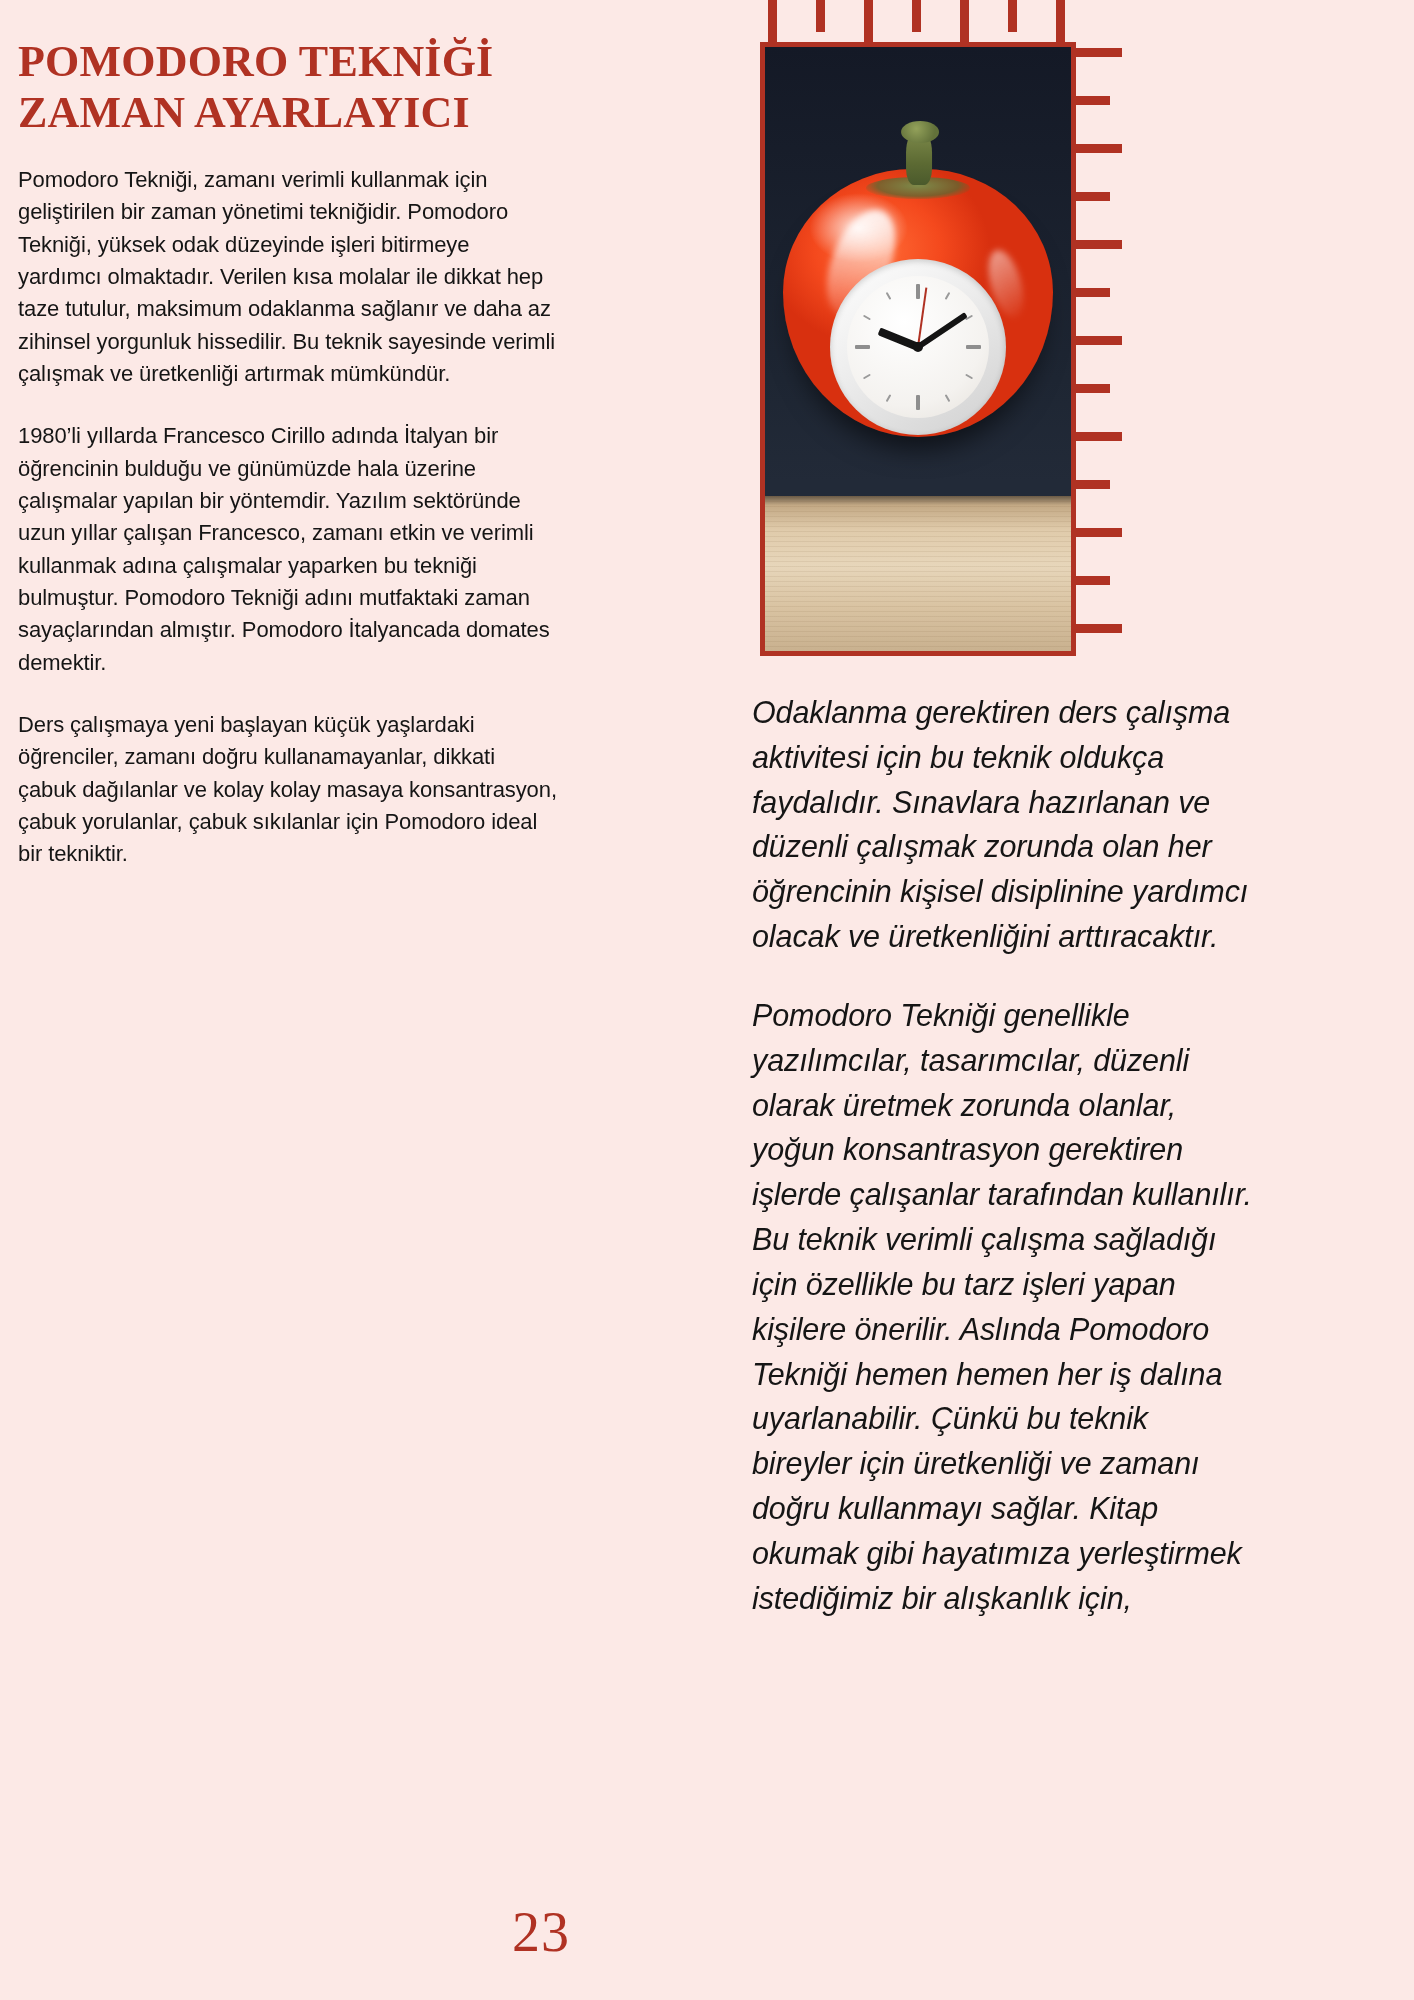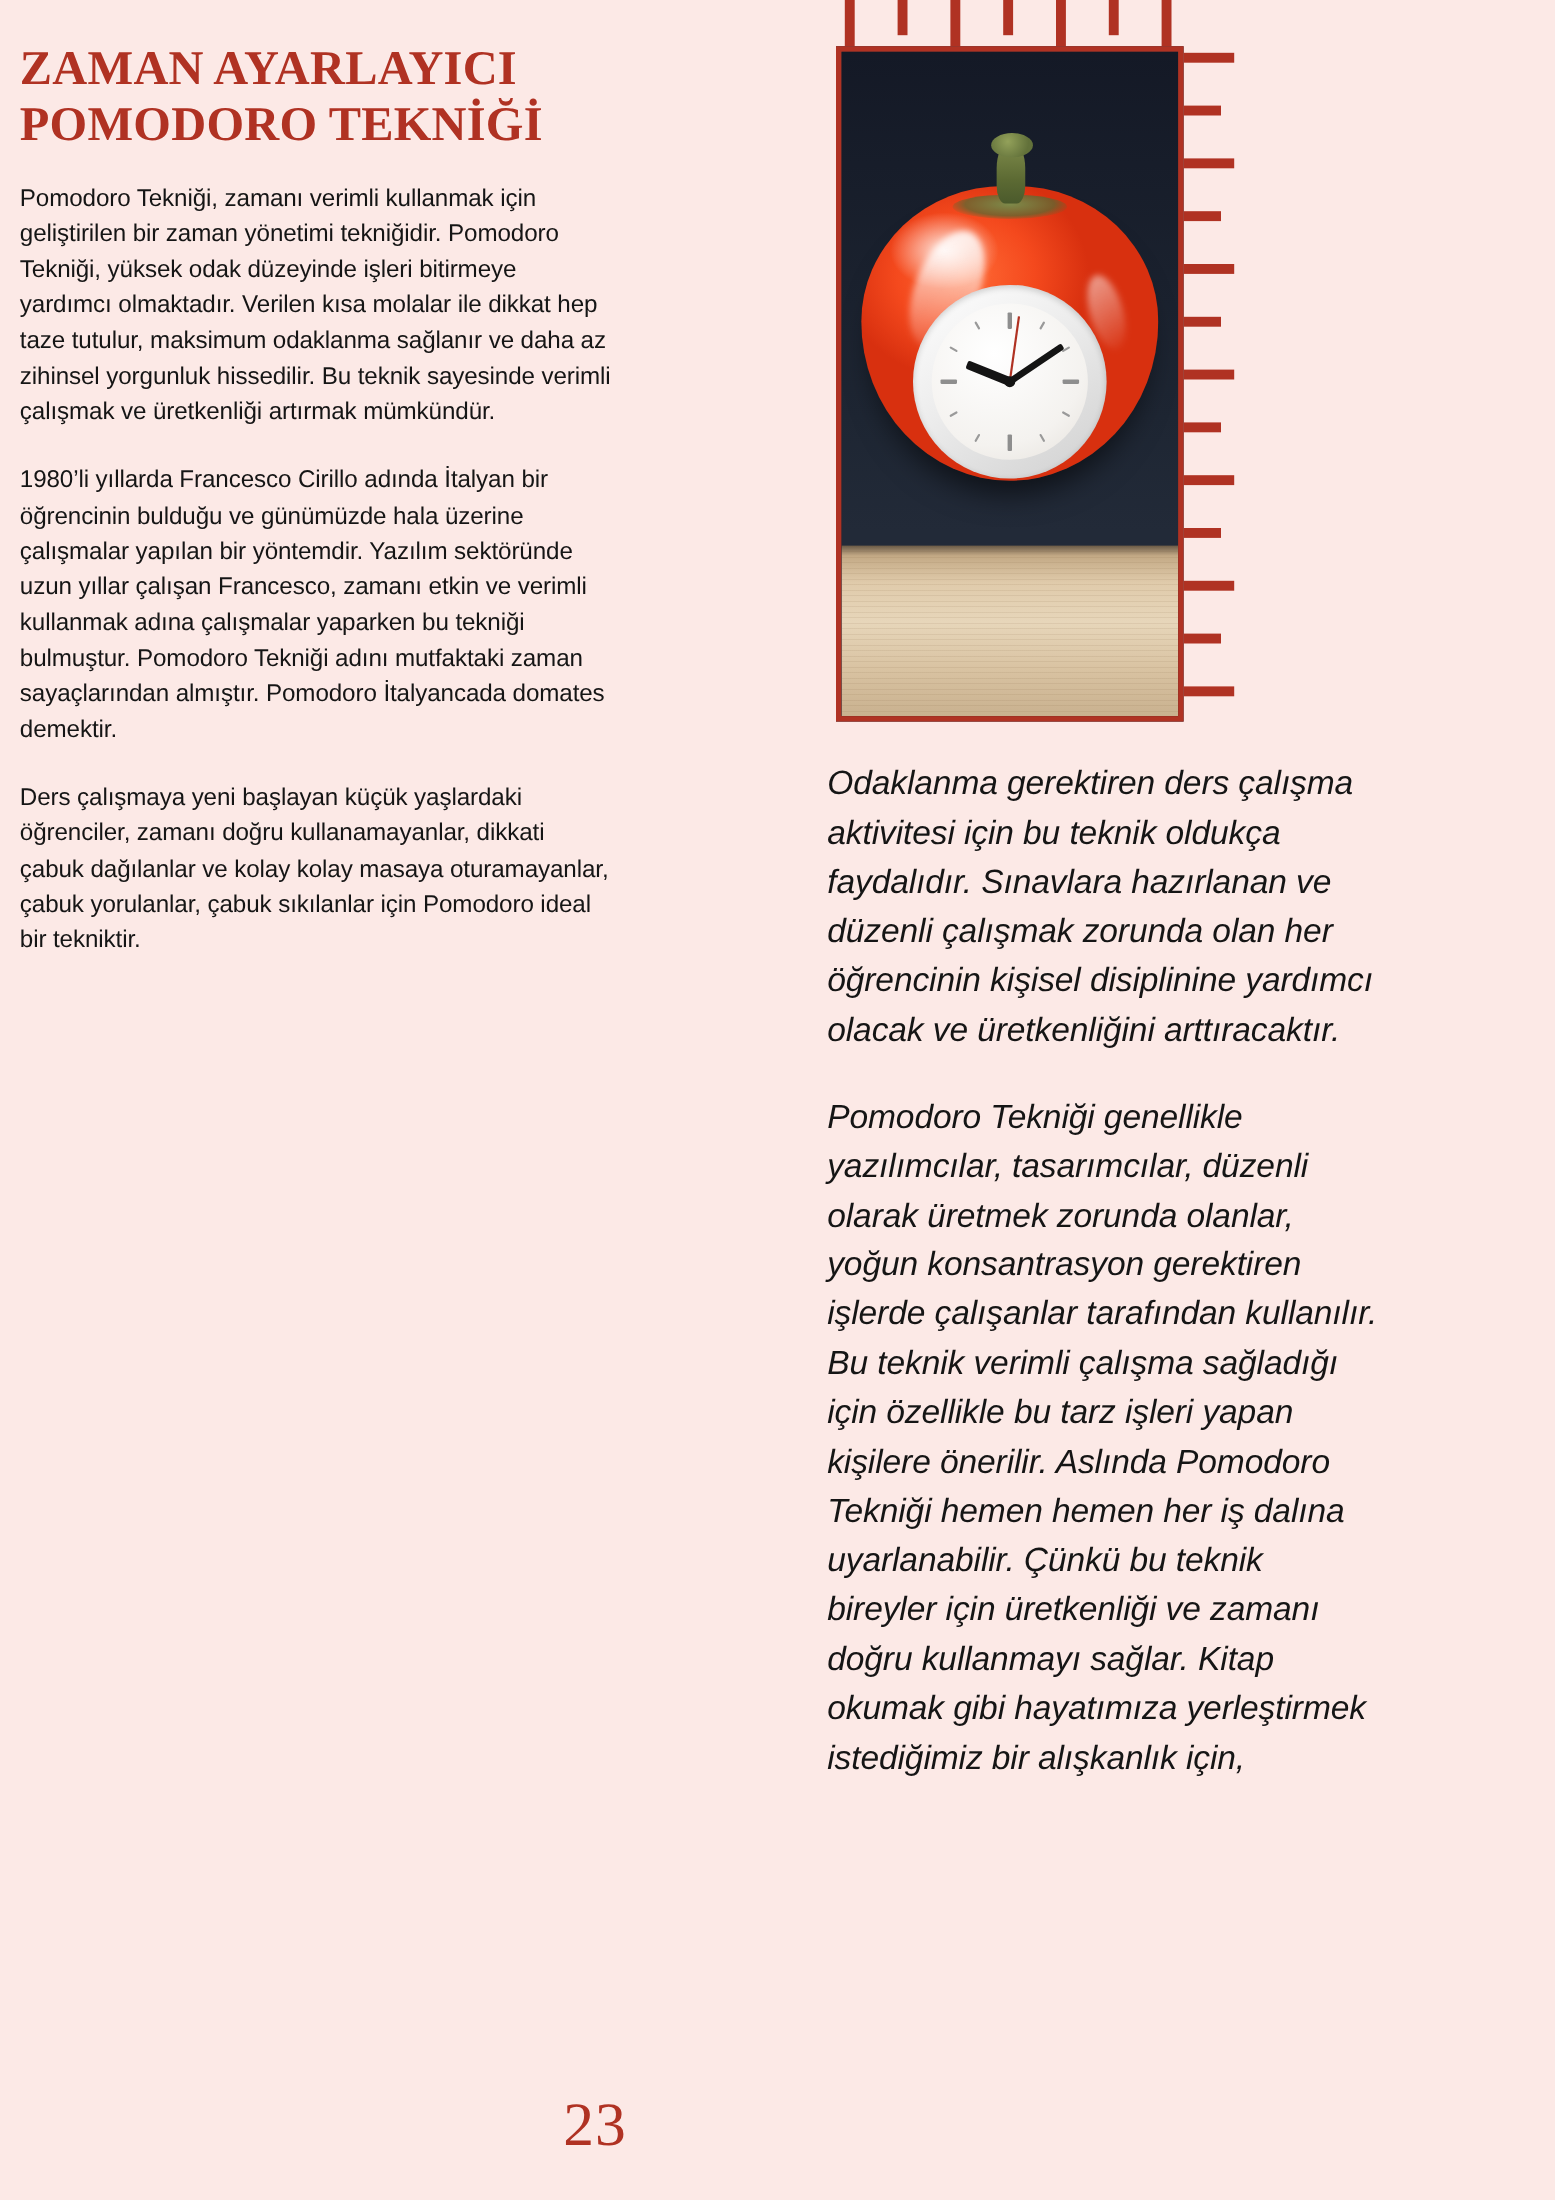--- a/index.html
+++ b/index.html
@@ -302,26 +302,26 @@
     letter-spacing: 1px;
   }
 </style>
 </head>
 <body>
 
 <div class="page">
 
   <div class="col-left">
     <h1 class="article-title">
+      <span class="t-line">POMODORO TEKNİĞİ</span>
       <span class="t-line">ZAMAN AYARLAYICI</span>
-      <span class="t-line">POMODORO TEKNİĞİ</span>
     </h1>
     <p class="para">Pomodoro Tekniği, zamanı verimli kullanmak için geliştirilen bir zaman yönetimi tekniğidir. Pomodoro Tekniği, yüksek odak düzeyinde işleri bitirmeye yardımcı olmaktadır. Verilen kısa molalar ile dikkat hep taze tutulur, maksimum odaklanma sağlanır ve daha az zihinsel yorgunluk hissedilir. Bu teknik sayesinde verimli çalışmak ve üretkenliği artırmak mümkündür.</p>
     <p class="para">1980’li yıllarda Francesco Cirillo adında İtalyan bir öğrencinin bulduğu ve günümüzde hala üzerine çalışmalar yapılan bir yöntemdir. Yazılım sektöründe uzun yıllar çalışan Francesco, zamanı etkin ve verimli kullanmak adına çalışmalar yaparken bu tekniği bulmuştur. Pomodoro Tekniği adını mutfaktaki zaman sayaçlarından almıştır. Pomodoro İtalyancada domates demektir.</p>
-    <p class="para">Ders çalışmaya yeni başlayan küçük yaşlardaki öğrenciler, zamanı doğru kullanamayanlar, dikkati çabuk dağılanlar ve kolay kolay masaya oturamayanlar, çabuk yorulanlar, çabuk sıkılanlar için Pomodoro ideal bir tekniktir.</p>
+    <p class="para">Ders çalışmaya yeni başlayan küçük yaşlardaki öğrenciler, zamanı doğru kullanamayanlar, dikkati çabuk dağılanlar ve kolay kolay masaya konsantrasyon, çabuk yorulanlar, çabuk sıkılanlar için Pomodoro ideal bir tekniktir.</p>
   </div>
 
   <div class="ruler-top">
       <div class="rt" style="height: 42px; left: 8px; background: rgb(176, 50, 35);"></div>
       <div class="rt" style="height: 32px; left: 56px; background: rgb(176, 50, 35);"></div>
       <div class="rt" style="height: 42px; left: 104px; background: rgb(176, 50, 35);"></div>
       <div class="rt" style="height: 32px; left: 152px; background: rgb(176, 50, 35);"></div>
       <div class="rt" style="height: 42px; left: 200px; background: rgb(176, 50, 35);"></div>
       <div class="rt" style="height: 32px; left: 248px; background: rgb(176, 50, 35);"></div>
       <div class="rt" style="height: 42px; left: 296px; background: rgb(176, 50, 35);"></div>

